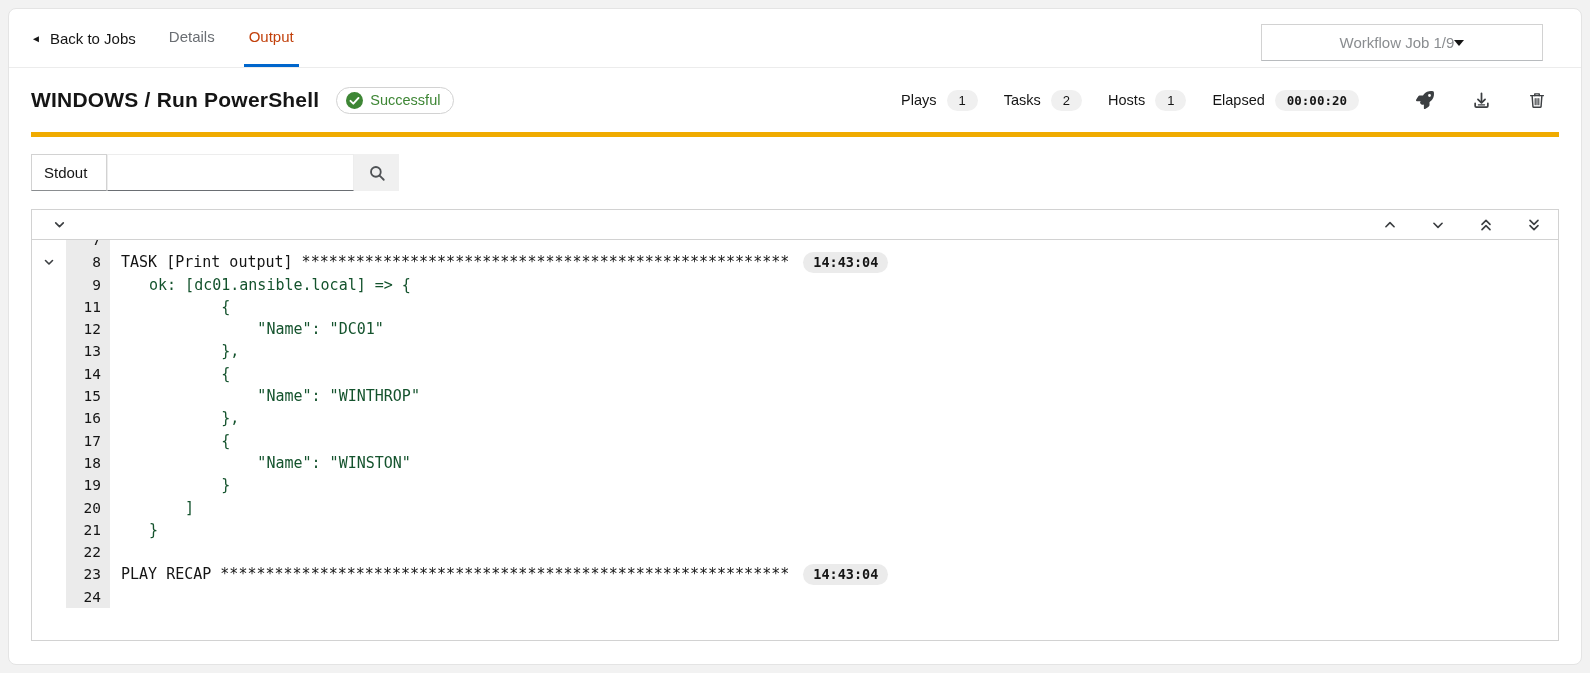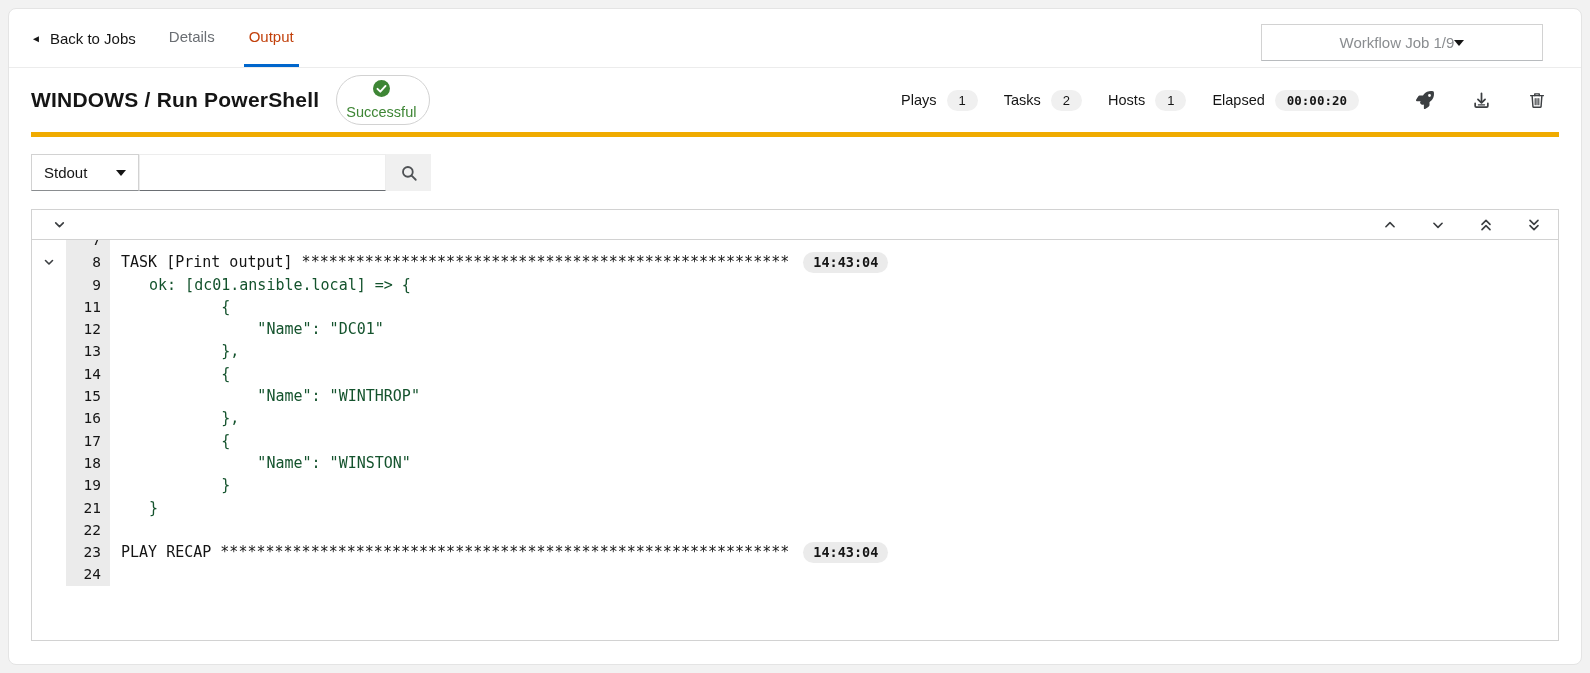--- a/index.html
+++ b/index.html
@@ -12,36 +12,36 @@
   .back-arrow { font-size:10px; color:#151515; }
   .tab { display:flex; align-items:center; padding:0 5px; margin-right:24px; font-size:15px; color:#6a6e73; cursor:pointer; border-bottom:3px solid transparent; }
   .tab.active { color:#c2410c; border-bottom-color:#0066cc; }
   .wf-select { position:absolute; right:38px; top:15px; width:282px; height:37px; background:#fff; border:1px solid #d2d2d2; border-bottom-color:#b8bbbe; display:flex; align-items:center; justify-content:center; padding:0 13px; cursor:pointer; }
   .wf-select .val { font-size:15px; color:#8a8d90; }
   .caret-down { width:0; height:0; border-left:5px solid transparent; border-right:5px solid transparent; border-top:6px solid #151515; }
 
   
   .header-row { display:flex; align-items:center; height:64px; padding:0 22px; }
   .job-title { font-size:21px; font-weight:bold; letter-spacing:.2px; }
-  .status-badge { display:inline-flex; align-items:center; gap:7px; margin-left:17px; border:1px solid #d2d2d2; border-radius:30px; padding:4px 13px 4px 9px;flex-direction:column; }
+  .status-badge { display:inline-flex; align-items:center; gap:7px; margin-left:17px; border:1px solid #d2d2d2; border-radius:30px; padding:4px 13px 4px 9px; }
   .status-badge .label { color:#3e8635; font-size:14.5px; }
   .hdr-right { margin-left:auto; display:flex; align-items:center; }
   .stat { display:flex; align-items:center; margin-left:26px; }
   .stat .s-label { font-size:14.5px; color:#151515; margin-right:10px; }
   .pill { background:#f0f0f0; border-radius:12px; padding:3px 12px; font-size:13px; color:#151515; }
   .pill.mono { font-family:"DejaVu Sans Mono", monospace; font-weight:bold; font-size:12.5px; }
   .action-icons { display:flex; align-items:center; margin-left:32px; }
   .icon-btn { width:44px; height:30px; display:flex; align-items:center; justify-content:center; cursor:pointer; color:#3c3f42; margin-left:12px; }
   .icon-btn svg { display:block; }
 
   .accent-bar { height:5px; background:#f0ab00; margin:0 22px; }
 
   
   .filter-row { display:flex; align-items:center; margin:17px 22px 0 22px; }
-  .stdout-select { height:37px; width:108px; border:1px solid #d2d2d2; border-bottom-color:#8a8d90; background:#fff; display:flex; align-items:center; justify-content:space-between; padding:0 12px; cursor:pointer;gap:22px; }
+  .stdout-select { height:37px; width:76px; border:1px solid #d2d2d2; border-bottom-color:#8a8d90; background:#fff; display:flex; align-items:center; justify-content:space-between; padding:0 12px; cursor:pointer;gap:22px; }
   .stdout-select .val { font-size:15px; color:#151515; }
   .search-input { height:37px; width:247px; border:1px solid #ededed; border-bottom:1px solid #6a6e73; background:#fff; font-size:15px; padding:0 10px; outline:none; font-family:"Liberation Sans", sans-serif; }
   .search-btn { height:37px; width:45px; background:#f0f0f0; border:1px solid #f0f0f0; display:flex; align-items:center; justify-content:center; cursor:pointer; color:#4f5255; }
 
   
   .console-toolbar { margin:18px 22px 0 22px; height:31px; border:1px solid #d2d2d2; background:#fff; display:flex; align-items:center; padding:0 14px 0 17px; }
   .console-toolbar .spacer { flex:1; }
   .tb-icon { width:20px; height:20px; display:flex; align-items:center; justify-content:center; color:#3c3f42; cursor:pointer; margin-left:28px; }
   .tb-icon.first { margin-left:0; }
   .console-body { margin:0 22px; border:1px solid #d2d2d2; border-top:none; height:401px; overflow:hidden; background:#fff; }
@@ -242,20 +242,25 @@
           <div class="num-col">18</div>
           <div class="line-content"><span class="seg-green">            "Name": "WINSTON"</span></div>
         </div>
         <div class="crow">
           <div class="caret-col"></div>
           <div class="num-col">19</div>
           <div class="line-content"><span class="seg-green">        }</span></div>
         </div>
         <div class="crow">
           <div class="caret-col"></div>
+          <div class="num-col">20</div>
+          <div class="line-content"><span class="seg-green">    ]</span></div>
+        </div>
+        <div class="crow">
+          <div class="caret-col"></div>
           <div class="num-col">21</div>
           <div class="line-content"><span class="seg-green">}</span></div>
         </div>
         <div class="crow">
           <div class="caret-col"></div>
           <div class="num-col">22</div>
           <div class="line-content"></div>
         </div>
         <div class="crow">
           <div class="caret-col"></div>

